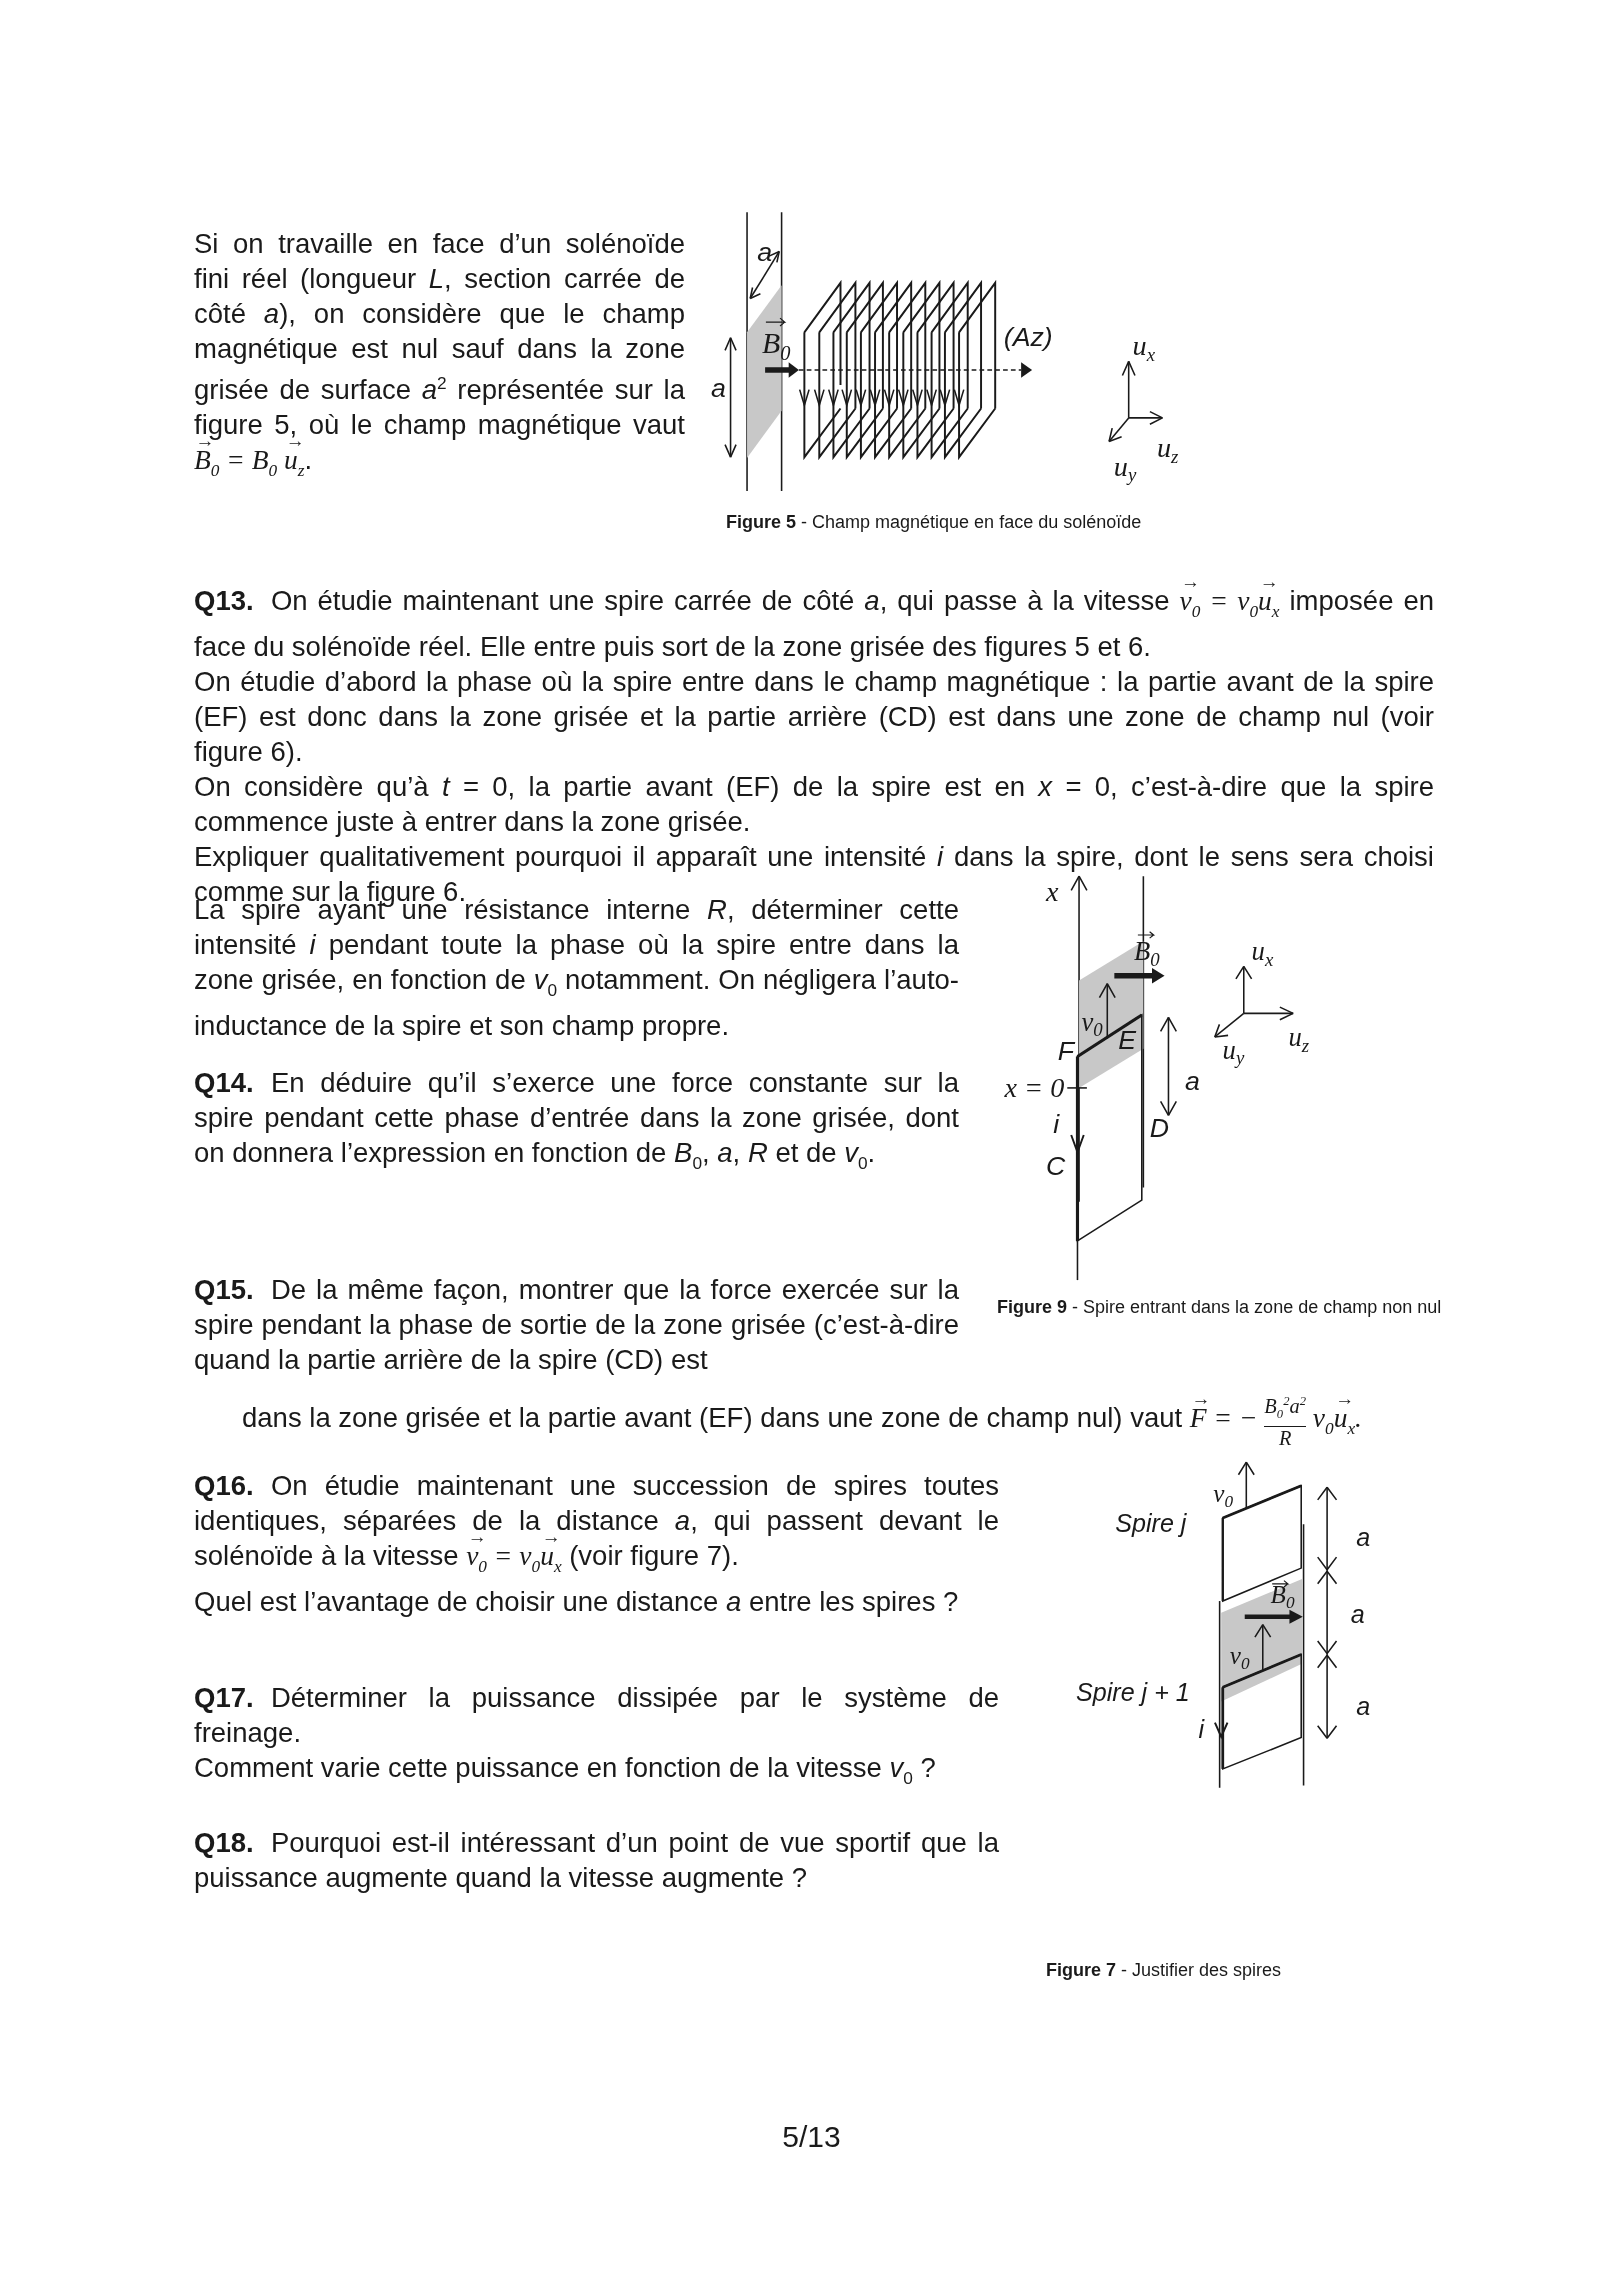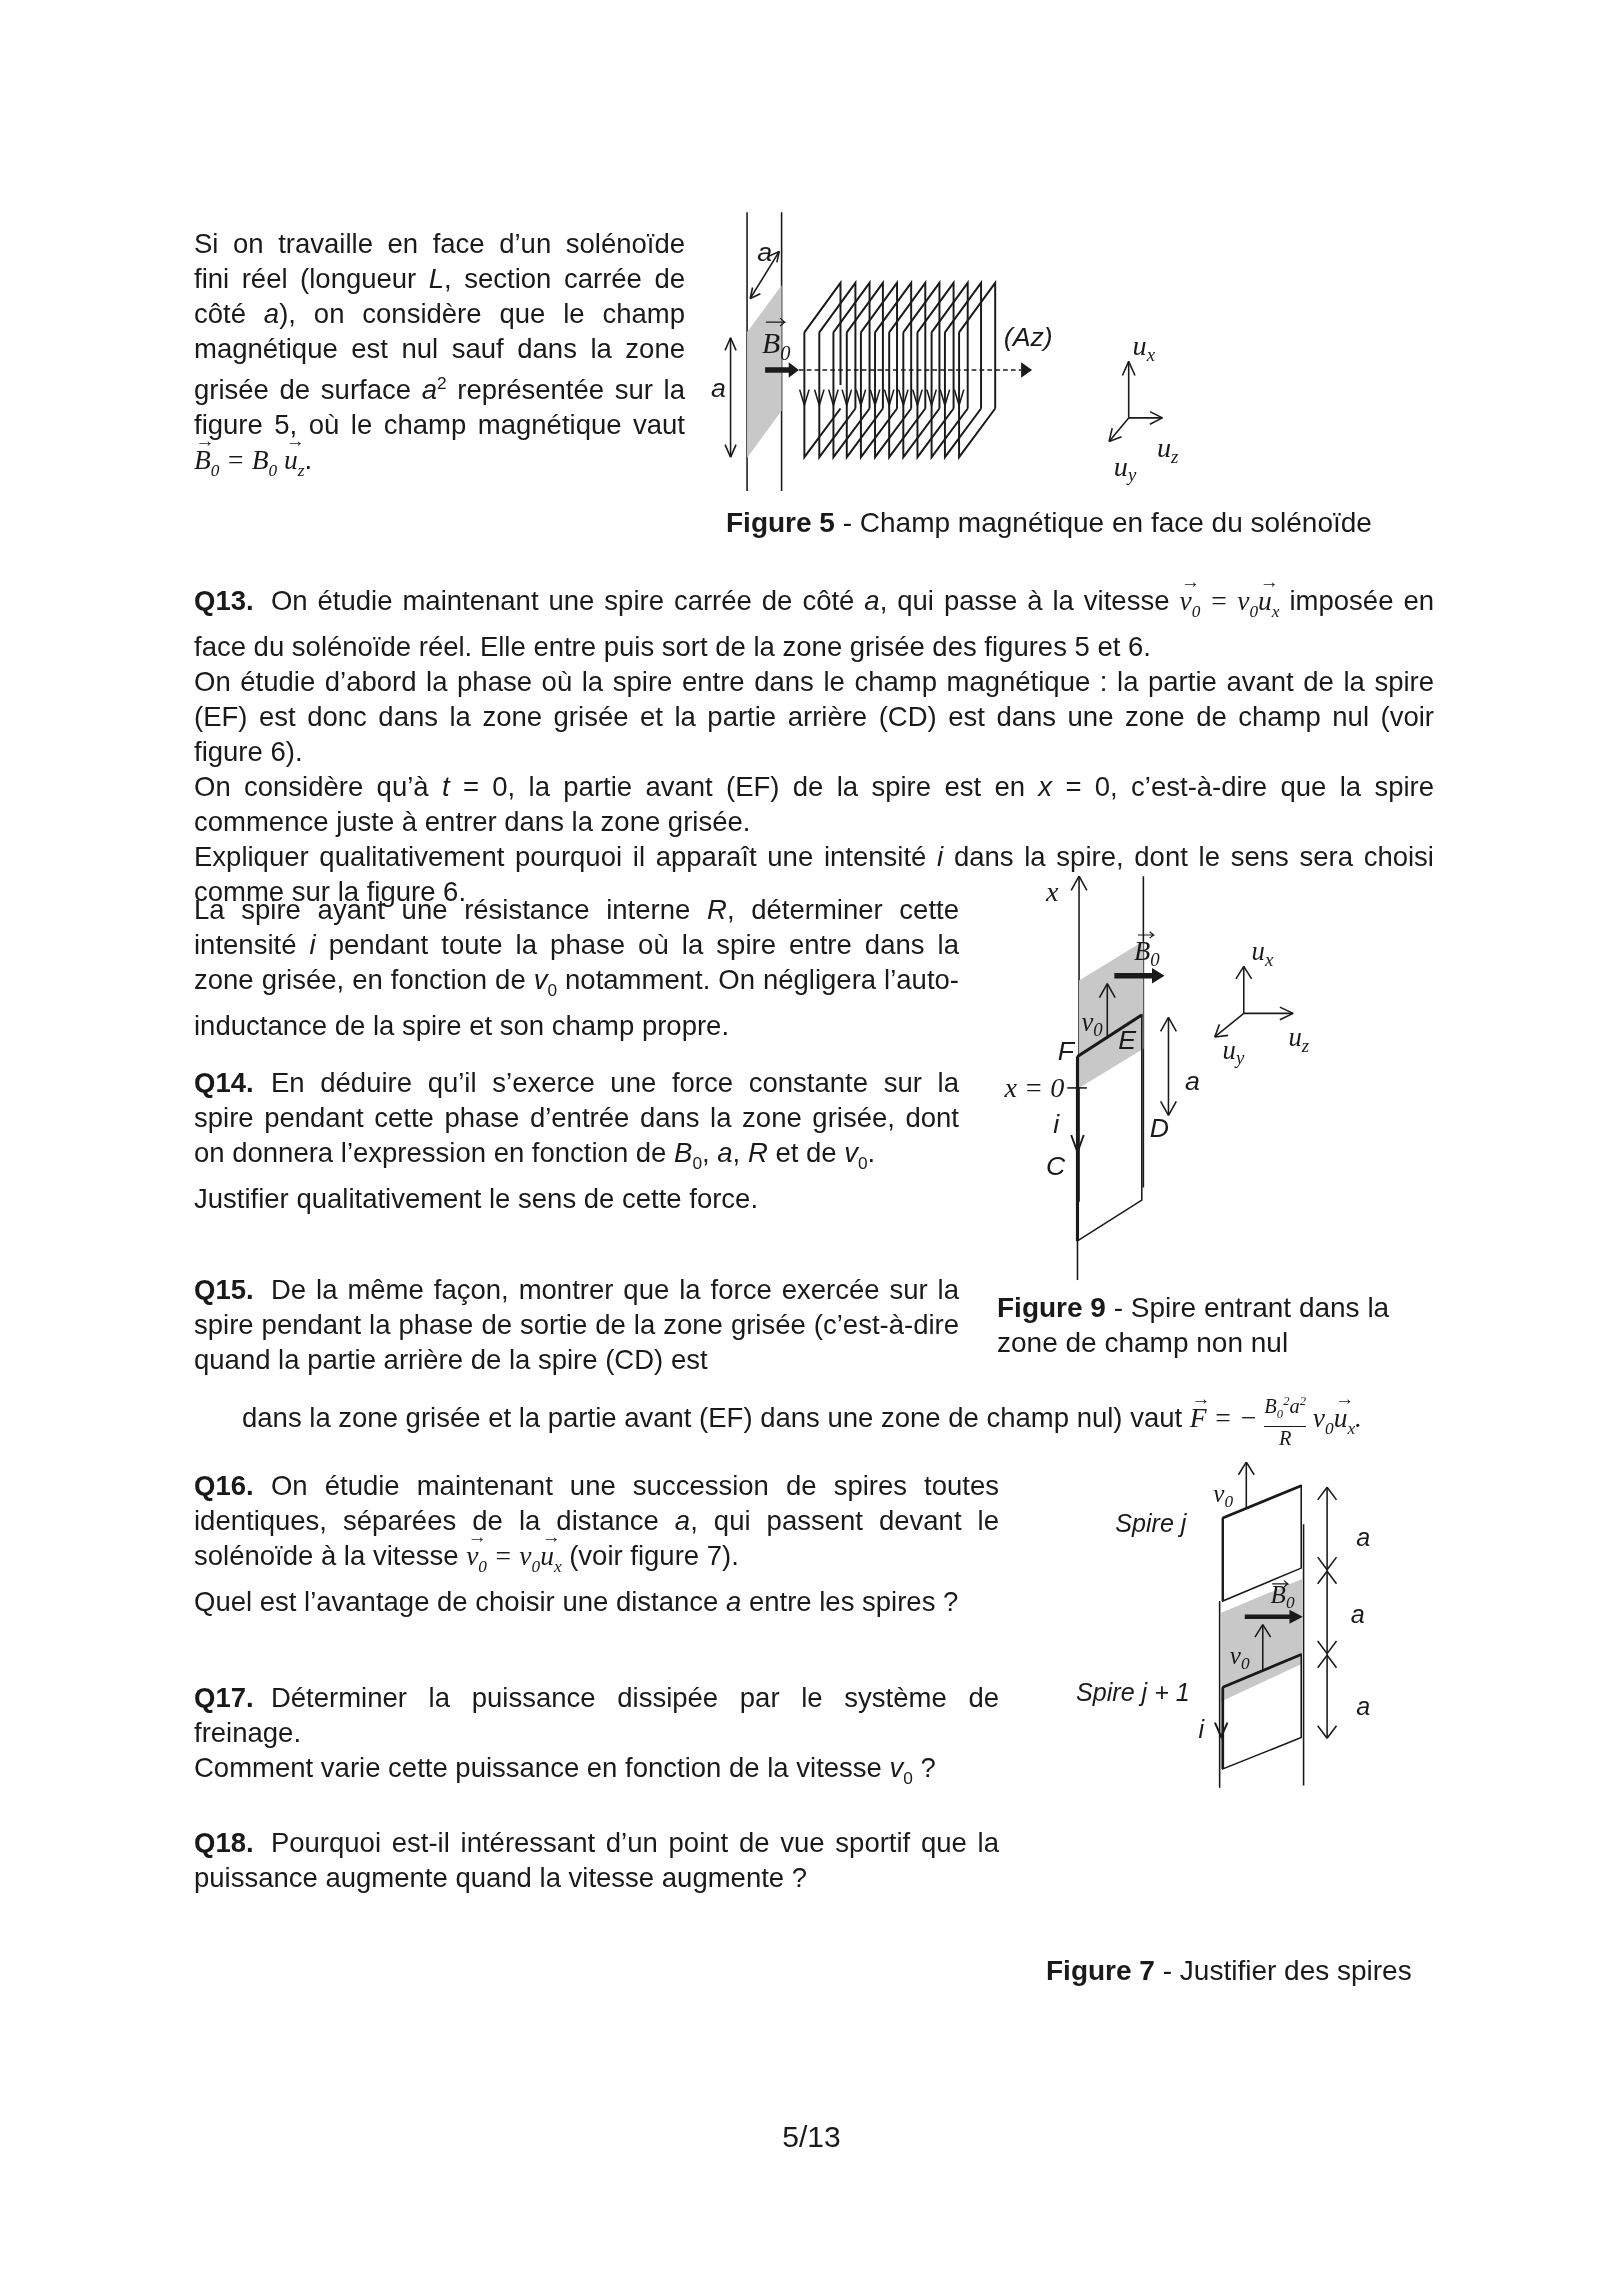--- a/index.html
+++ b/index.html
@@ -2,21 +2,21 @@
 <html style="font-size:12.6px"><head>
 <meta charset="utf-8">
 <style>
   html, body { margin: 0; padding: 0; background: #ffffff; }
   body { width: 1623px; height: 2295px; position: relative; overflow: hidden;
          font-family: "Liberation Sans", sans-serif; color: #1a1a1a; }
   .blk { position: absolute; font-size: 27.5px; line-height: 35px; }
   .just { text-align: justify; }
   .math { font-family: "Liberation Serif", serif; font-style: italic; }
   .q { font-weight: bold; margin-right: 17.3px; }
-  .cap { position: absolute; font-size: 28px; line-height: 35px; }
+  .cap { position: absolute; font-size: 18px; line-height: 35px; }
   .cap b { font-weight: bold; }
   svg { position: absolute; overflow: visible; }
   svg text { font-family: "Liberation Sans", sans-serif; fill: #1a1a1a; }
   .st { font-family: "Liberation Serif", serif; font-style: italic; }
   .pagenum { position: absolute; left: 0; width: 1623px; top: 2120px; text-align: center; font-size: 30px; }
   .vec { position: relative; display: inline-block; }
   .vec::before { content: "\2192"; position: absolute; top: -19px; left: 1.6px; font-size: 19px; font-style: normal; }
   sub, sup { font-size: 17.3px; }
 </style>
 </head>
@@ -102,21 +102,20 @@
   On considère qu’à <i>t</i> = 0, la partie avant (EF) de la spire est en <i>x</i> = 0, c’est-à-dire que la spire commence juste à entrer dans la zone grisée.<br>
   Expliquer qualitativement pourquoi il apparaît une intensité <i>i</i> dans la spire, dont le sens sera choisi comme sur la figure 6.
 </div>
 
 <div class="blk just" style="left:194px; top:892px; width:765px;">
   La spire ayant une résistance interne <i>R</i>, déterminer cette intensité <i>i</i> pendant toute la phase où la spire entre dans la zone grisée, en fonction de <i>v</i><sub>0</sub> notamment. On négligera l’auto-inductance de la spire et son champ propre.
 </div>
 
 <div class="blk just" style="left:194px; top:1065px; width:765px;">
   <span class="q">Q14.</span>En déduire qu’il s’exerce une force constante sur la spire pendant cette phase d’entrée dans la zone grisée, dont on donnera l’expression en fonction de <i>B</i><sub>0</sub>, <i>a</i>, <i>R</i> et de <i>v</i><sub>0</sub>.<br>
-  <span>Justifier qualitativement le sens de cette force.</span>
 </div>
 
 <svg style="left:981px; top:864px;" width="502" height="440" viewBox="0 0 640 560">
   <line x1="125" y1="430" x2="125" y2="15" stroke="#1a1a1a" stroke-width="2"></line>
   <path d="M125,15 l-10,18 M125,15 l10,18" stroke="#1a1a1a" stroke-width="2" fill="none"></path>
   <text x="83" y="47" font-size="36" class="st">x</text>
   <line x1="207" y1="15" x2="207" y2="412" stroke="#1a1a1a" stroke-width="2"></line>
   <polygon points="125,148 207,98 207,235 125,285" fill="#c8c8c8"></polygon>
 
   <text x="195" y="122" font-size="34" class="st"><tspan>B</tspan><tspan font-size="24" dy="7">0</tspan></text>

